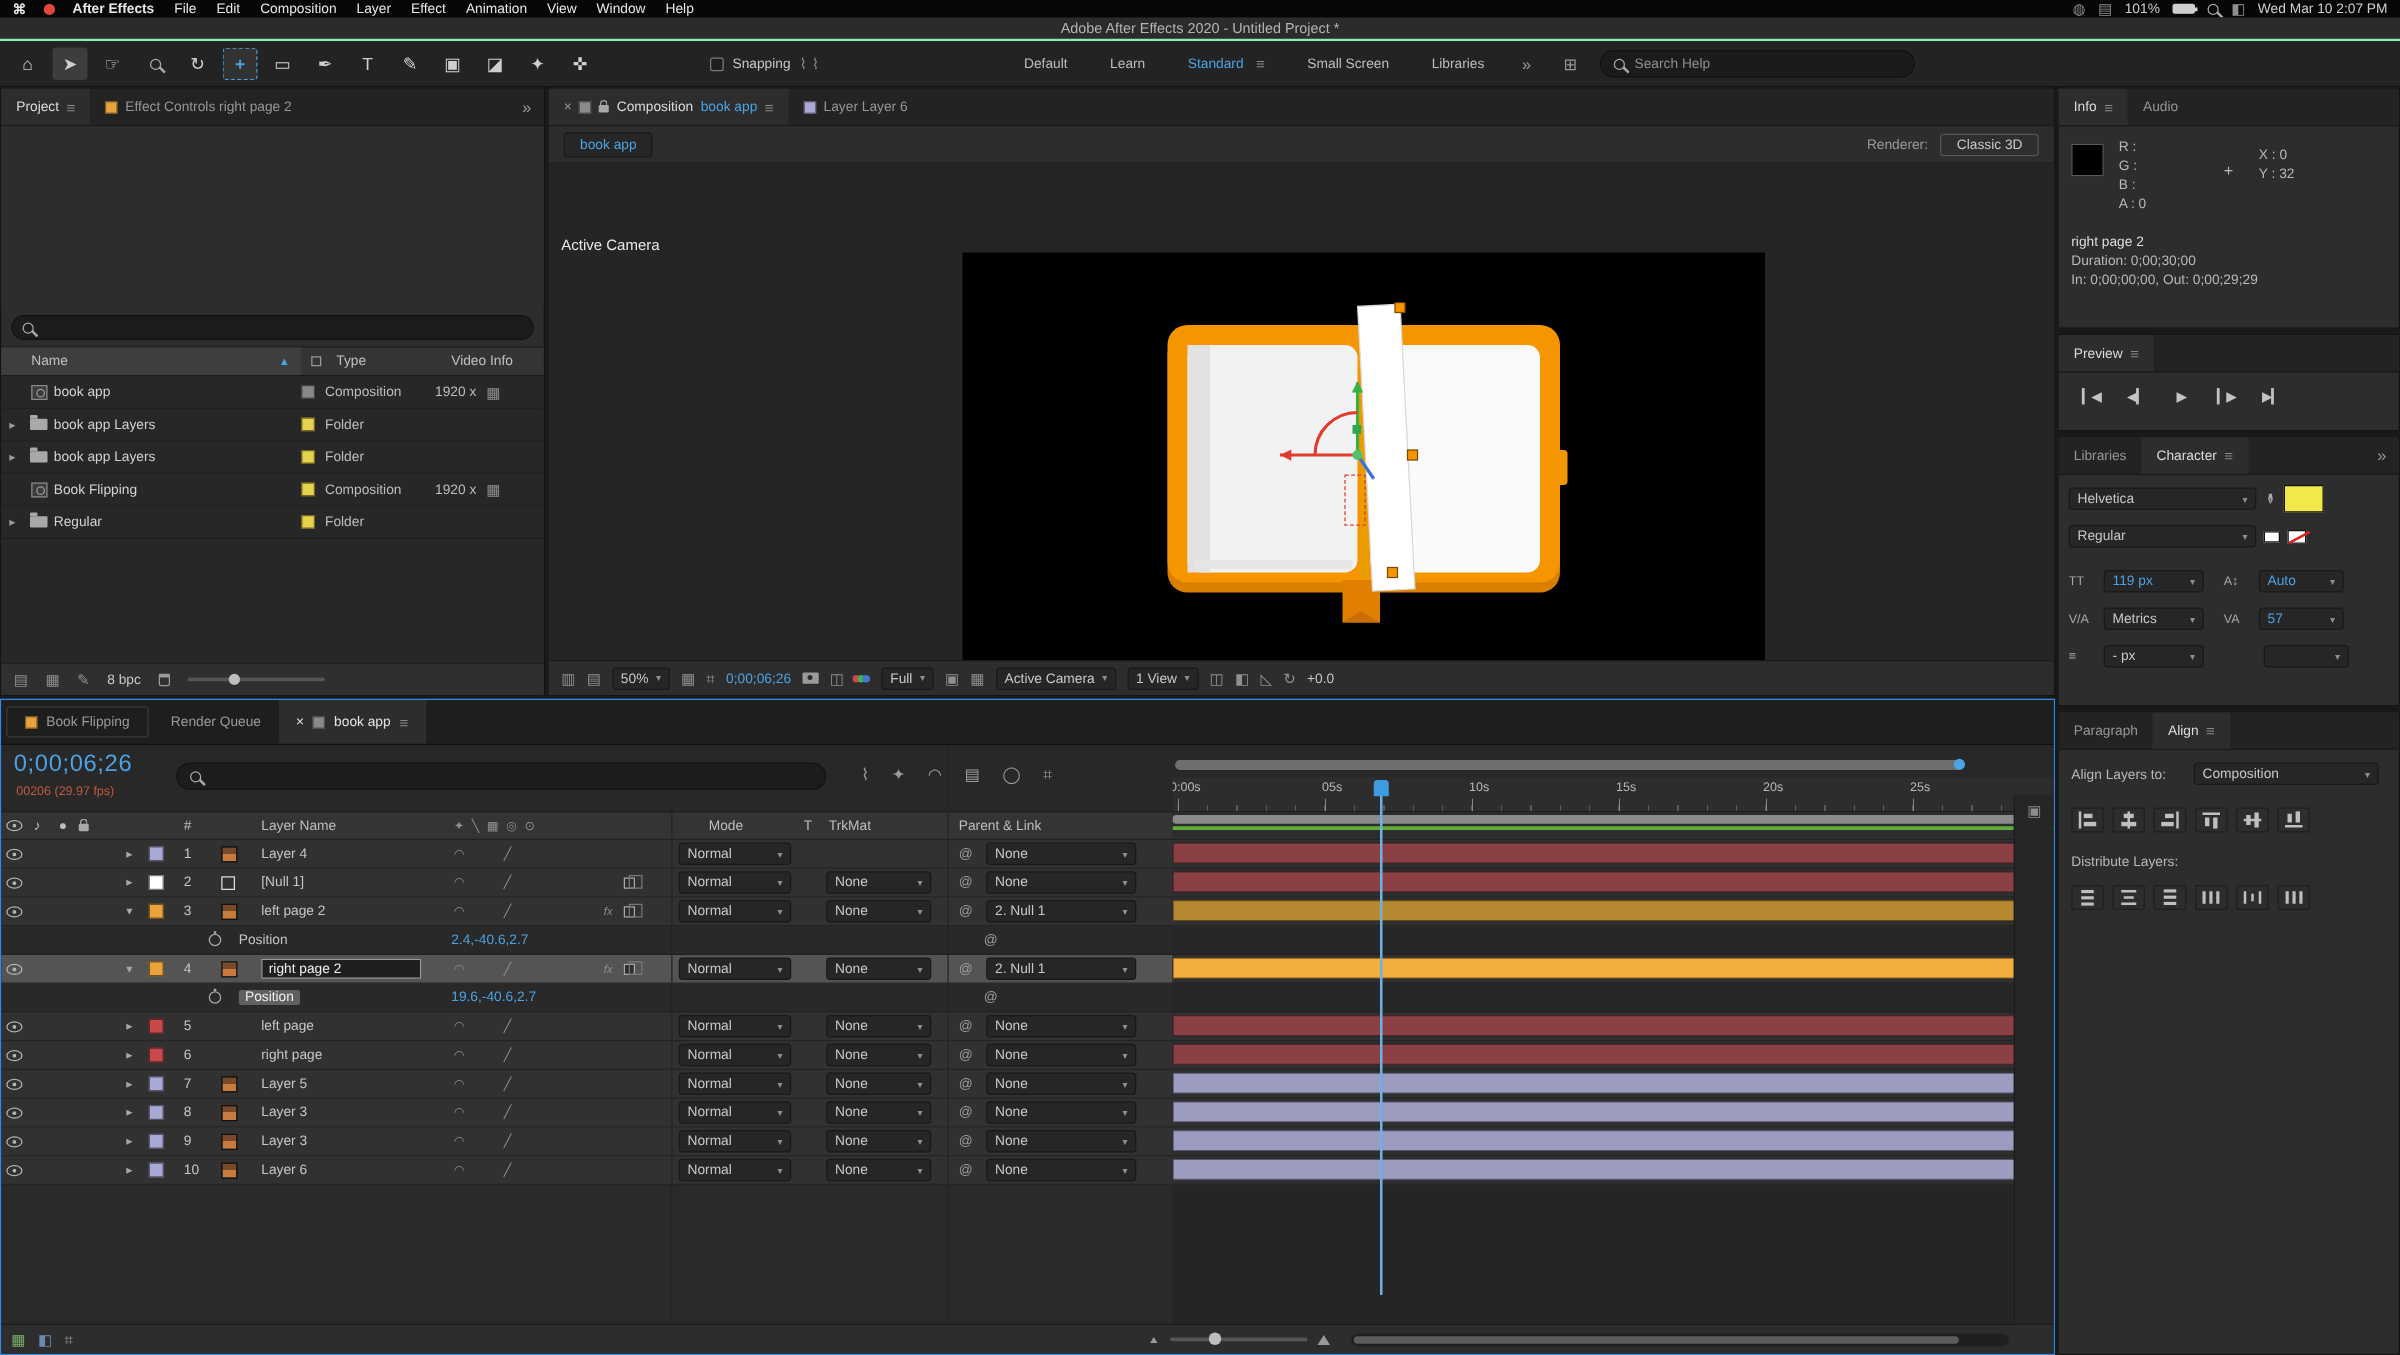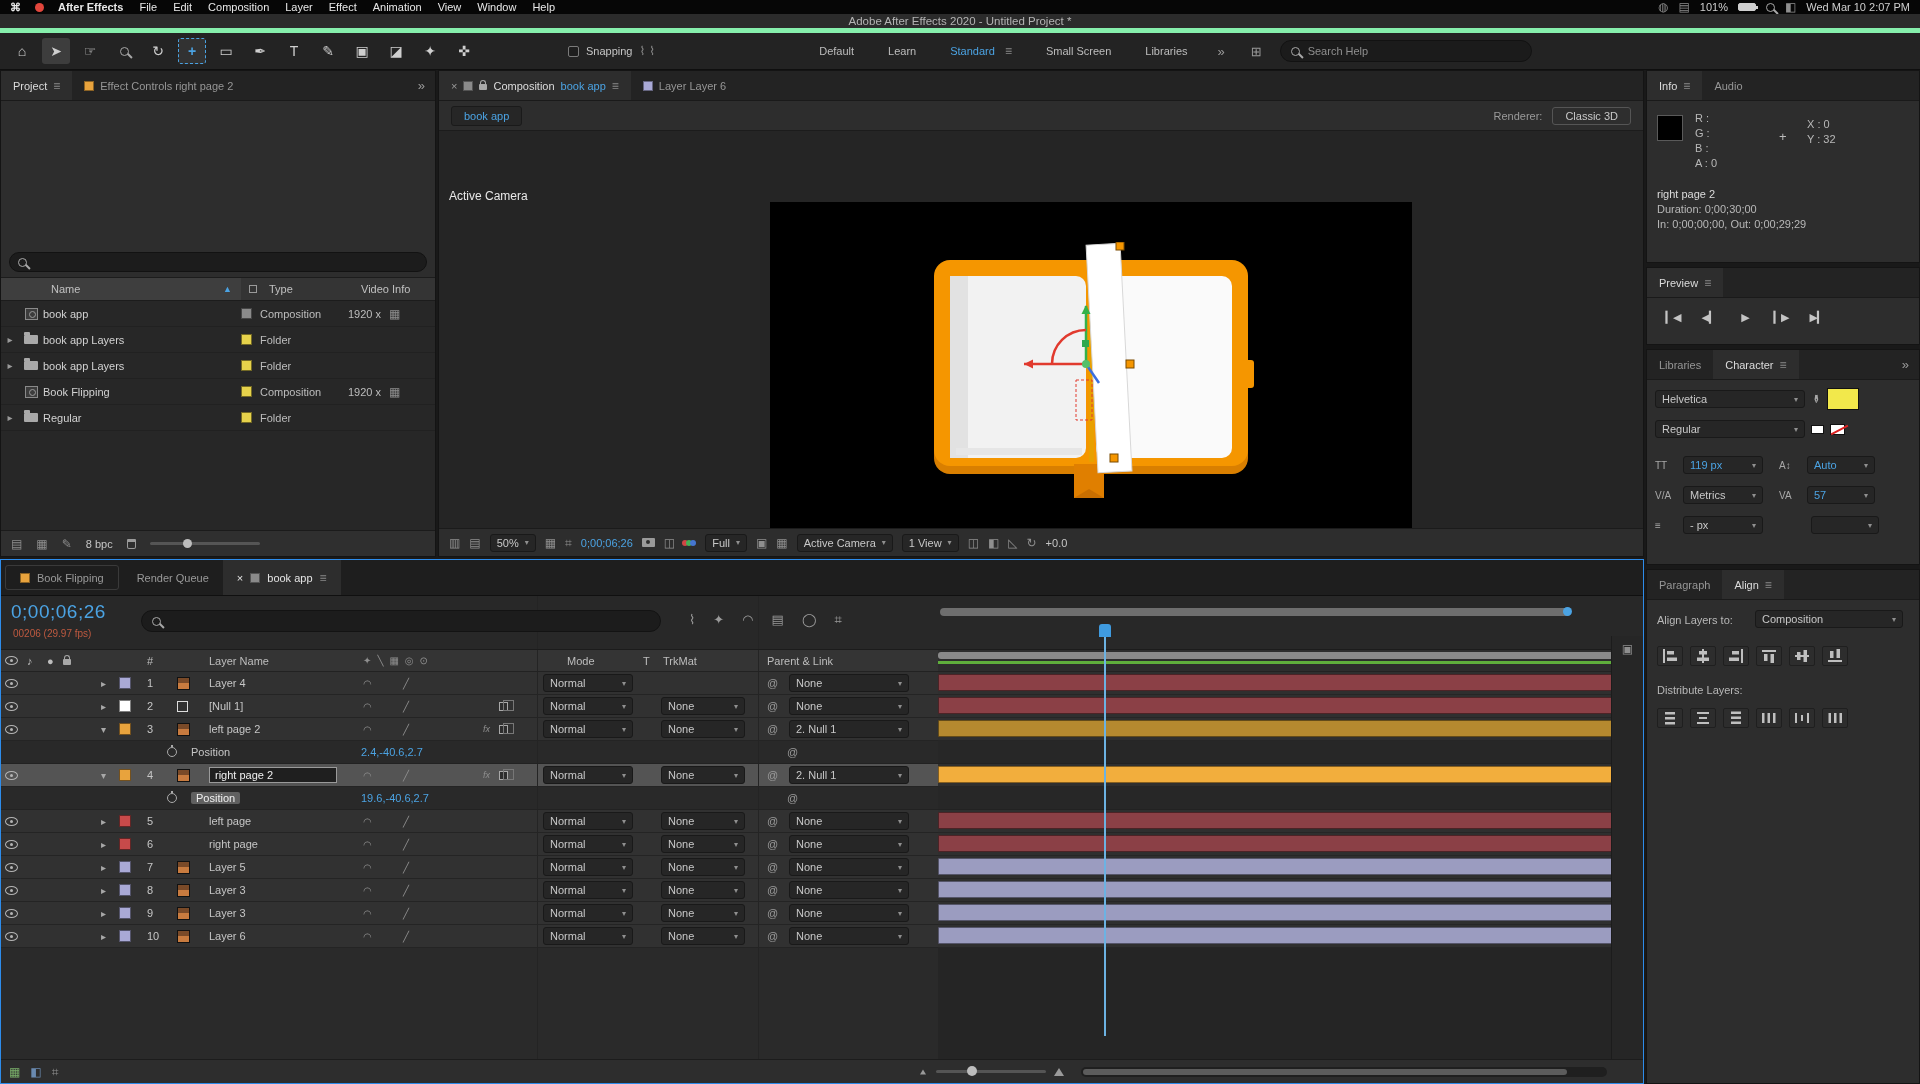--- a/index.html
+++ b/index.html
@@ -11,21 +11,21 @@
   .menubar{position:absolute;left:0;top:0;width:1920px;height:14px;background:#060606;display:flex;align-items:center;gap:14px;padding:0 10px;color:#e8e8e8;overflow:hidden;}
   .menubar .apple{font-weight:bold;}
   .reddot{width:9px;height:9px;border-radius:50%;background:#e2463c;display:inline-block;}
   .mitem{font-size:11px;white-space:nowrap;}
   .mitem.bold{font-weight:bold;}
   .mbright{margin-left:auto;display:flex;align-items:center;gap:10px;color:#cfcfcf;}
   .battery{width:18px;height:8px;border:1px solid #cfcfcf;border-radius:2px;position:relative;background:#cfcfcf;}
   .battery::after{content:'';position:absolute;right:-3px;top:2px;width:2px;height:3px;background:#cfcfcf;}
 
   
-  .titlebar{position:absolute;left:0;top:14px;width:1920px;height:19px;background:#2b2b2b;border-bottom:5px solid #86efac;display:flex;align-items:center;justify-content:center;color:#b4b4b4;font-size:11.5px;}
+  .titlebar{position:absolute;left:0;top:14px;width:1920px;height:19px;background:#2b2b2b;border-bottom:2px solid #86efac;display:flex;align-items:center;justify-content:center;color:#b4b4b4;font-size:11.5px;}
 
   
   .toolbar{position:absolute;left:0;top:33px;width:1920px;height:37px;background:#232323;border-bottom:1px solid #0f0f0f;display:flex;align-items:center;padding:0 8px;}
   .tools{display:flex;align-items:center;gap:6px;}
   .tool{width:28px;height:26px;display:flex;align-items:center;justify-content:center;color:#cfcfcf;font-size:14px;border-radius:3px;}
   .tool.sel{background:#3d3d3d;}
   .tool.cam{border:1px dashed #4BA3E3;background:#323232;color:#4BA3E3;font-weight:bold;}
   .mag{width:9px;height:9px;border:1.5px solid #a8a8a8;border-radius:50%;position:relative;display:inline-block;}
   .mag::after{content:'';position:absolute;width:6px;height:1.5px;background:#a8a8a8;transform:rotate(45deg);right:-5px;bottom:-2px;}
   .snapwrap{display:flex;align-items:center;gap:7px;margin-left:90px;color:#c6c6c6;}
@@ -70,21 +70,21 @@
   .camico::after{content:'';position:absolute;left:4px;top:2px;width:4px;height:4px;border-radius:50%;background:#2d2d2d;}
   .iconbtn{width:26px;height:20px;display:inline-flex;align-items:center;justify-content:center;background:#2d2d2d;border:1px solid #1f1f1f;border-radius:2px;}
   .dimico{color:#8f8f8f;font-size:12px;}
 
   
   #project{left:0;top:70px;width:436px;height:487px;display:flex;flex-direction:column;}
   .proj-thumb{height:146px;background:#2d2d2d;}
   .proj-search{height:30px;display:flex;align-items:center;padding:0 8px;}
   .proj-search .field{flex:1;height:20px;background:#1c1c1c;border:1px solid #121212;border-radius:10px;display:flex;align-items:center;padding:0 8px;gap:6px;}
   .proj-header{height:24px;background:#343434;border-top:1px solid #1c1c1c;border-bottom:1px solid #1c1c1c;display:flex;align-items:center;position:relative;color:#c0c0c0;}
-  .ph-name{position:absolute;left:0;top:0;bottom:0;width:240px;background:#3e3e3e;display:flex;align-items:center;padding-left:50px;}
+  .ph-name{position:absolute;left:0;top:0;bottom:0;width:240px;background:#3e3e3e;display:flex;align-items:center;padding-left:24px;}
   .ph-sort{position:absolute;left:222px;color:#4BA3E3;font-size:9px;}
   .ph-tag{position:absolute;left:248px;width:8px;height:8px;border:1px solid #9a9a9a;}
   .ph-type{position:absolute;left:268px;}
   .ph-video{position:absolute;left:360px;}
   .proj-rows{background:#272727;}
   .prow{height:26px;display:flex;align-items:center;border-bottom:1px solid #212121;position:relative;}
   .prow .chev{width:18px;text-align:center;color:#9a9a9a;font-size:10px;}
   .prow .ricon{width:24px;display:flex;justify-content:center;}
   .prow .rname{width:198px;color:#d2d2d2;}
   .prow .rchip{width:11px;height:11px;margin-right:8px;border:1px solid rgba(0,0,0,.5);}
@@ -718,20 +718,28 @@
             <span>⌇</span>
             <span>✦</span>
             <span>◠</span>
             <span>▤</span>
             <span>◯</span>
             <span>⌗</span>
           </span>
         </div>
         <div class="tl-g">
           <span class="navigator"></span>
+          <div class="ruler" id="tl-ruler">
+              <span class="rlabel" style="left: -2px;">0:00s</span>
+              <span class="rlabel" style="left: 119.6px;">05s</span>
+              <span class="rlabel" style="left: 237.2px;">10s</span>
+              <span class="rlabel" style="left: 354.8px;">15s</span>
+              <span class="rlabel" style="left: 472.4px;">20s</span>
+              <span class="rlabel" style="left: 590px;">25s</span>
+            </div>
         </div>
       </div>
 
       <div class="tl-row tl-header">
         <div class="tl-l">
           <span class="cl x-eye">
               <span class="eye"></span>
             </span>
           <span class="cl x-aud">♪</span>
           <span class="cl x-solo">●</span>

